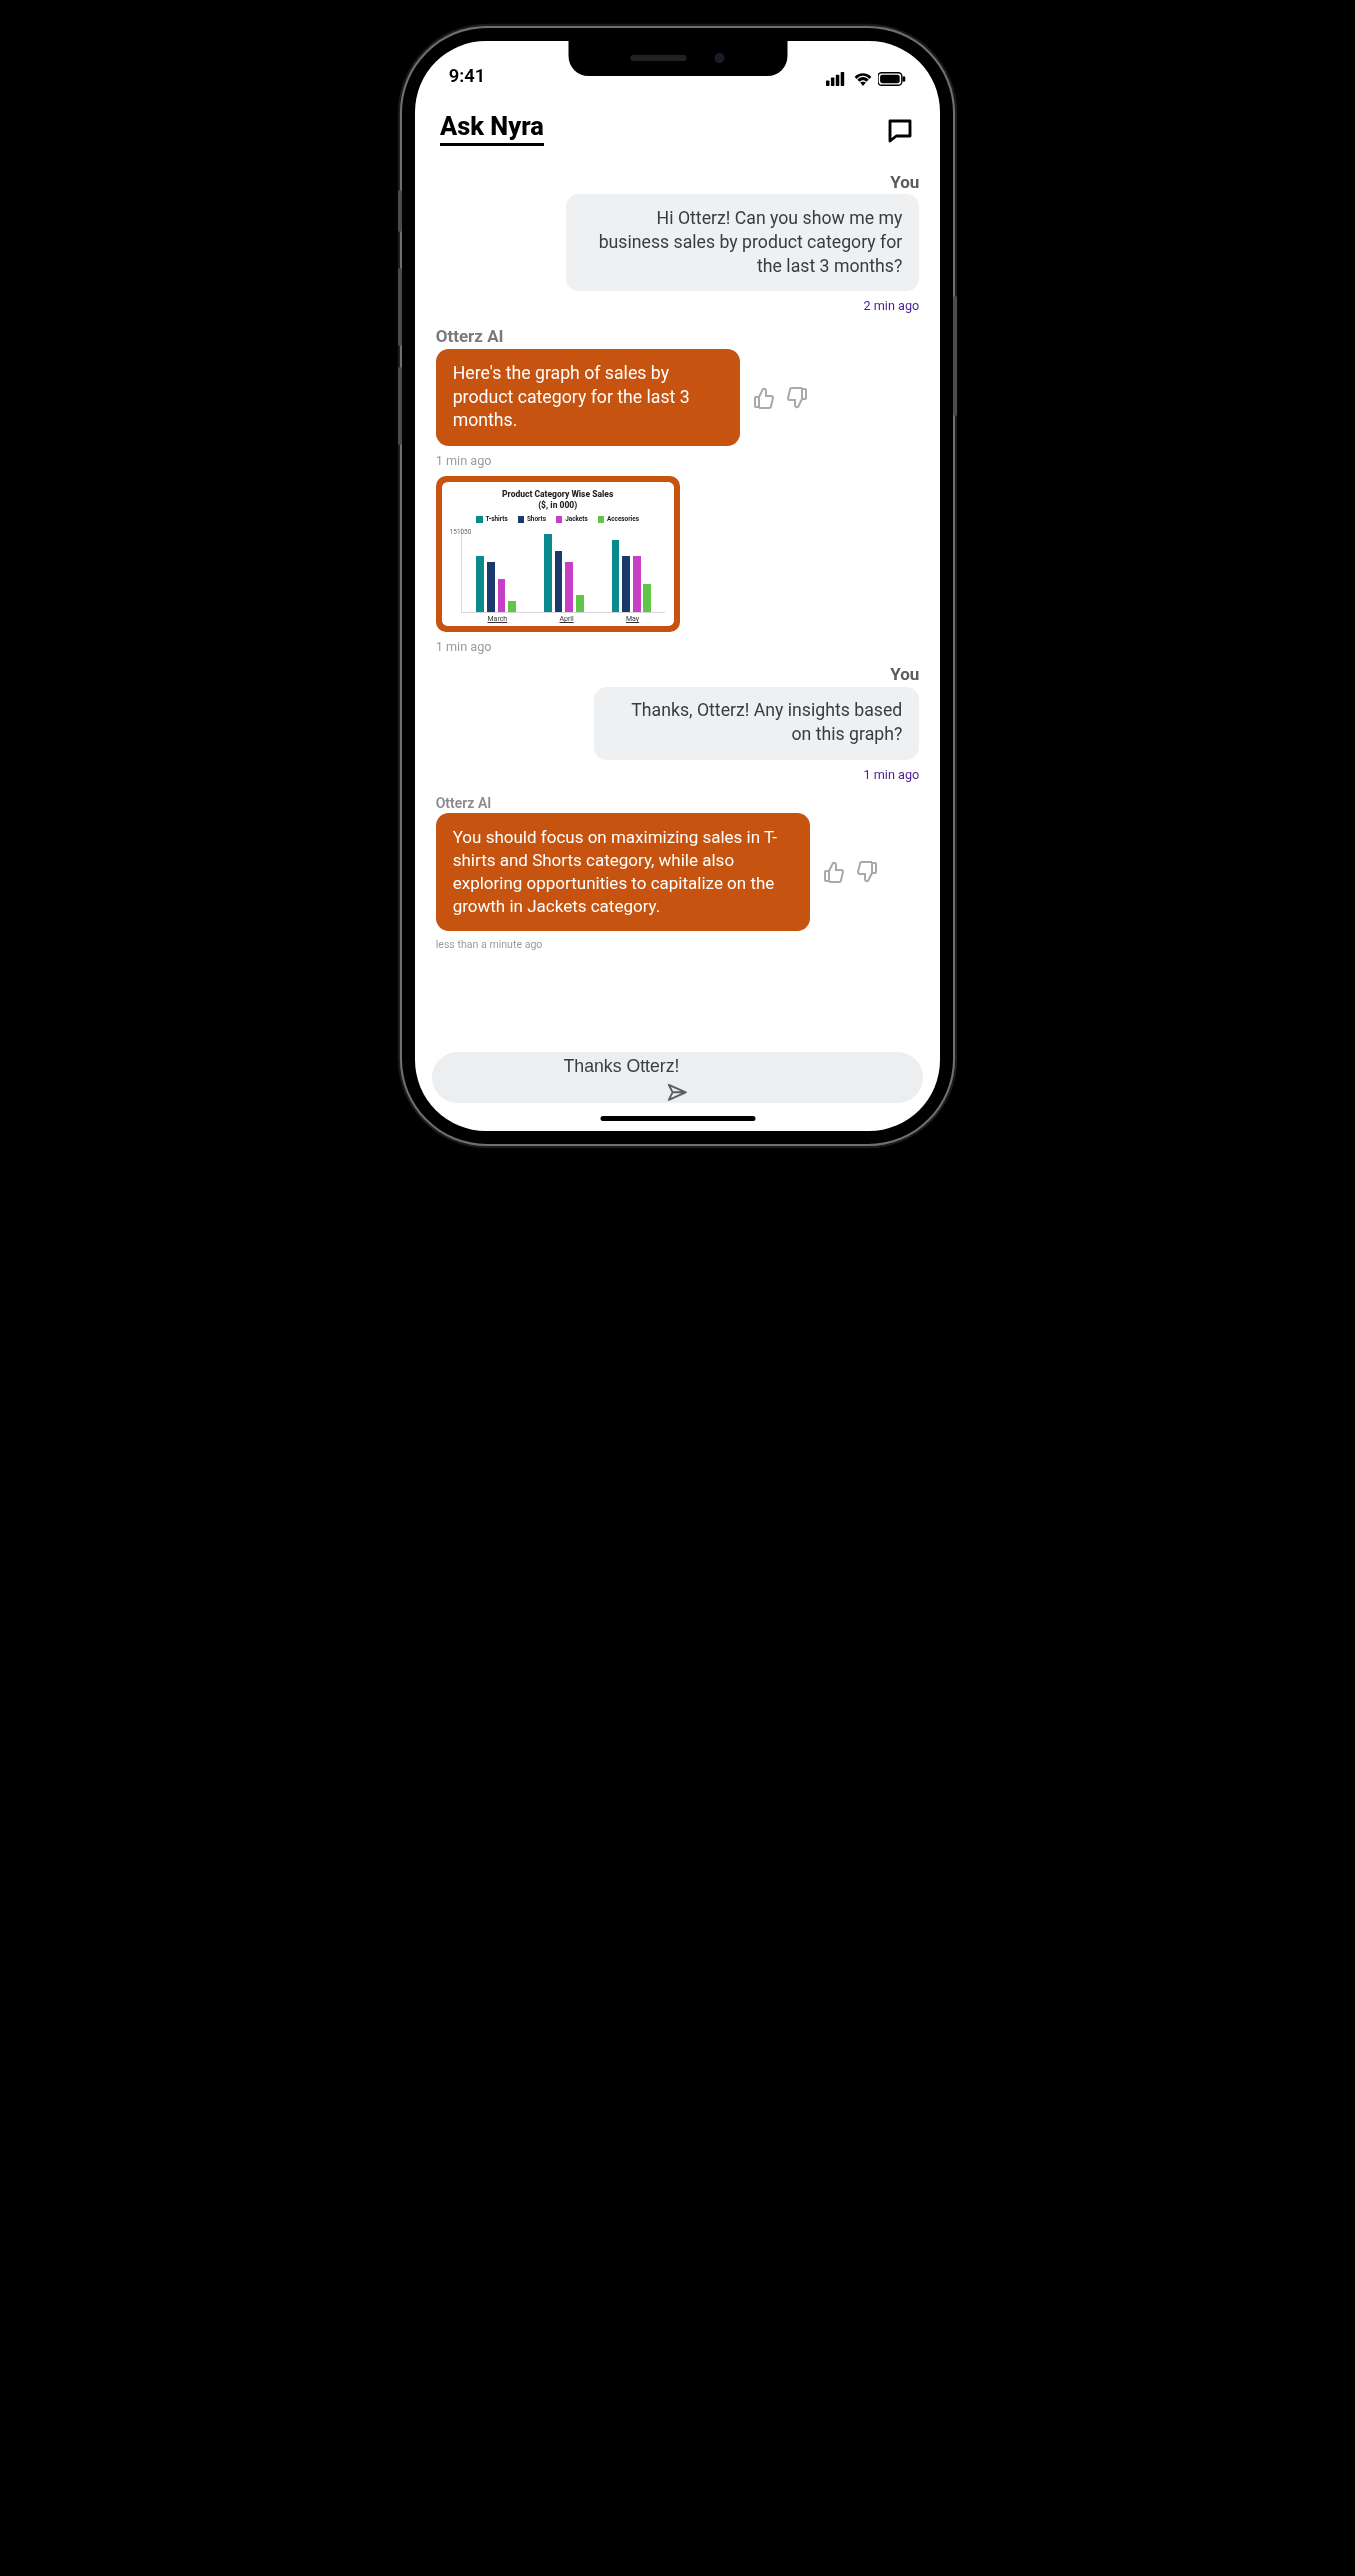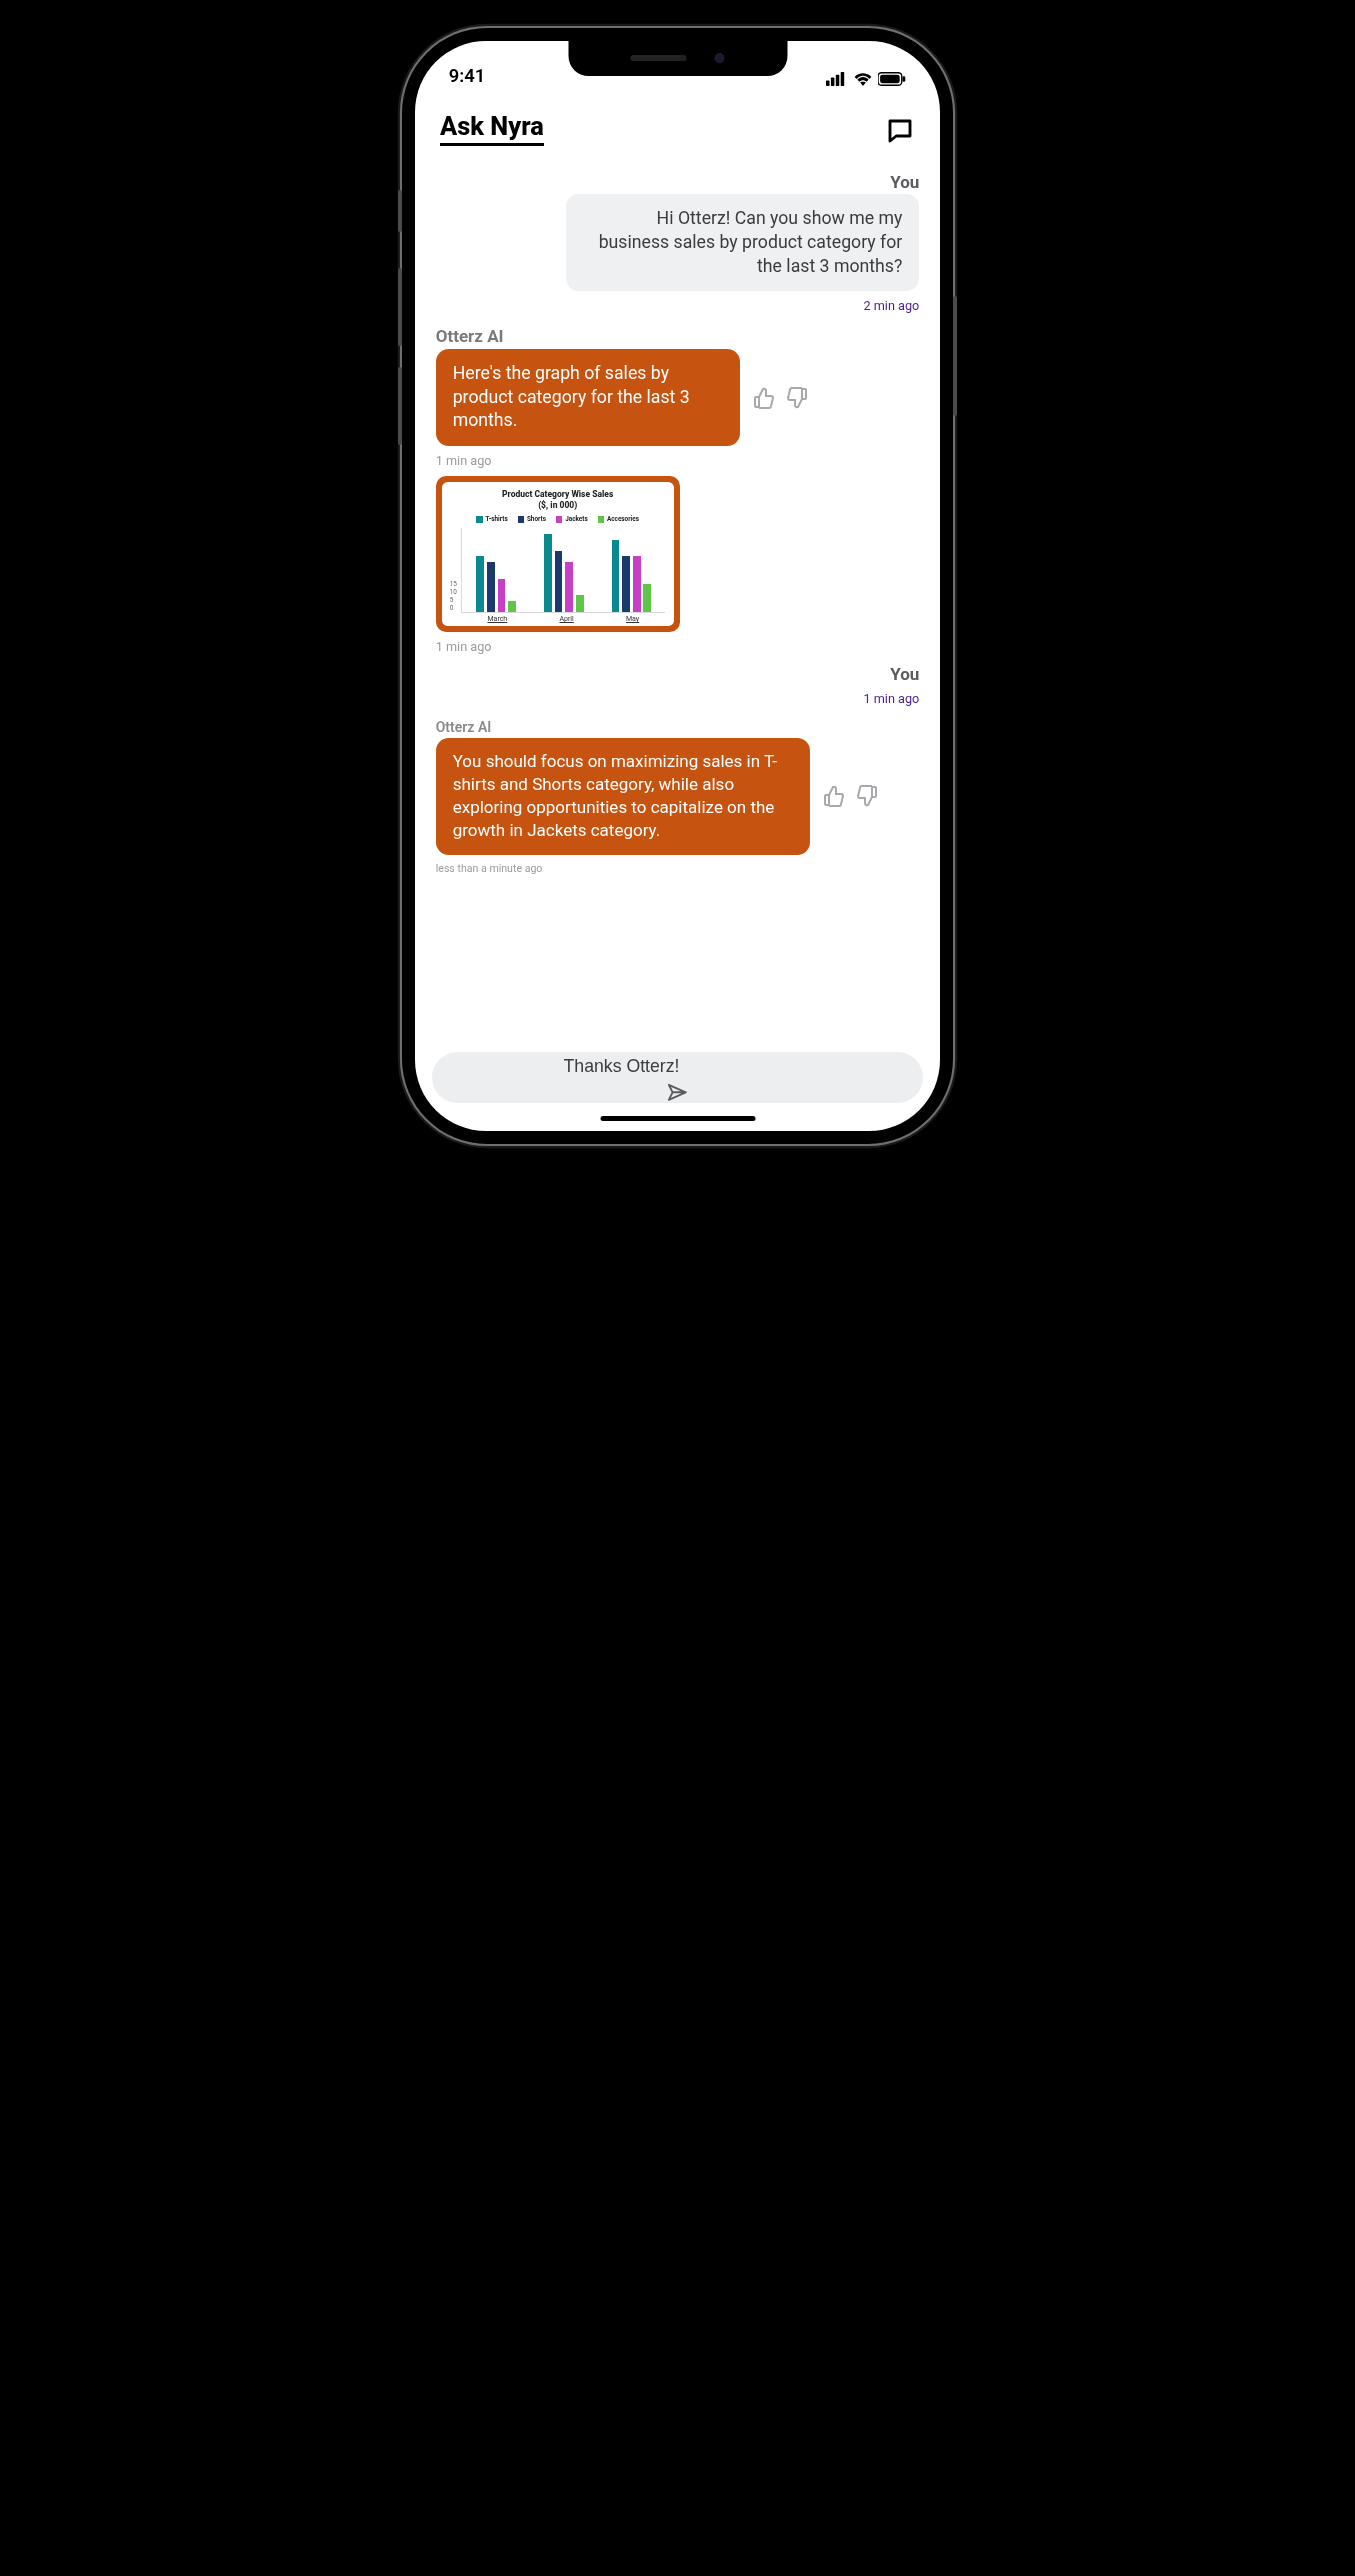--- a/index.html
+++ b/index.html
@@ -142,21 +142,21 @@
     position: relative;
     height: 85px;
     margin: 0 4.2px 0 15.5px;
     border-left: 0.7px solid #d8d8dc;
     border-bottom: 0.7px solid #d8d8dc;
     display:flex;
     justify-content:space-around;
     align-items:flex-end;
     padding-bottom:0;
   }
-  .ylabels { position:absolute; left:-12.7px; top:16px; bottom:0; display:flex; flex-direction:column; justify-content:flex-end; font-size:6.4px; color:#666; }
+  .ylabels { position:absolute; left:-12.7px; top:0; bottom:0; display:flex; flex-direction:row; justify-content:flex-end; font-size:6.4px; color:#666; }
   .grp { display:flex; align-items:flex-end; gap:2.8px; }
   .bar { width:7.8px; }
   .xlabels { display:flex; justify-content:space-around; margin:2.8px 4.2px 0 15.5px; font-size:7px; color:#333;text-decoration:underline; }
 
   .input-bar {
     margin: 14px 17px 28px 17px;
     background:#eceef0;
     border-radius: 25.4px;
     height: 51px;
     display:flex;
@@ -295,20 +295,23 @@
           <div class="xlabels" id="xlabels">
               <span>March</span>
               <span>April</span>
               <span>May</span>
             </div>
         </div>
       </div>
       <div class="ts-left">1 min ago</div>
 
       <div class="sender-right">You</div>
+      <div class="bubble-row right">
+        <div class="bubble user" style="max-width:325px">Thanks, Otterz! Any insights based on this graph?</div>
+      </div>
       <div class="ts-right">1 min ago</div>
 
       <div class="sender-left small">Otterz AI</div>
       <div class="bubble-row left">
         <div class="bubble bot wide">You should focus on maximizing sales in T-shirts and Shorts category, while also exploring opportunities to capitalize on the growth in Jackets category.</div>
         <div class="feedback">
           <svg width="24" height="24" viewBox="0 0 24 24">
               <path d="M7 22V11 M7 11 h-3 a1 1 0 0 0 -1 1 v8 a1 1 0 0 0 1 1 h3 M7 11 l4-8 a2 2 0 0 1 3 2 v5 h5 a2 2 0 0 1 2 2 l-2 8 a2 2 0 0 1 -2 2 H7"></path>
             </svg>
           <svg width="24" height="24" viewBox="0 0 24 24">

